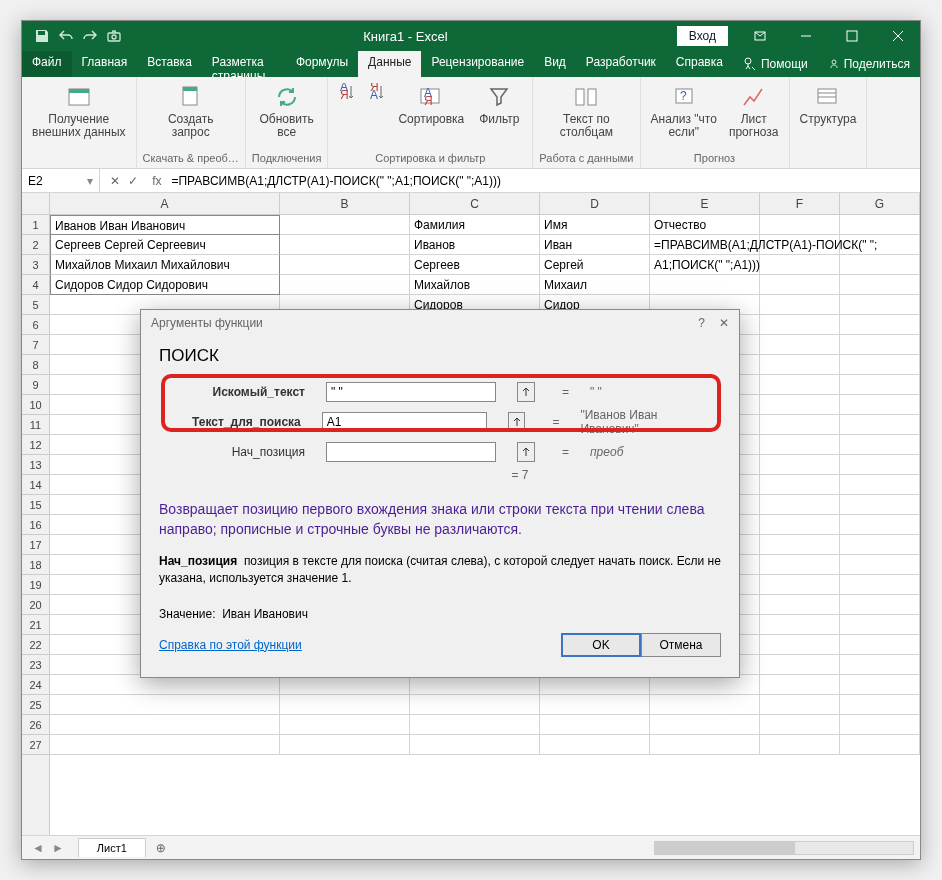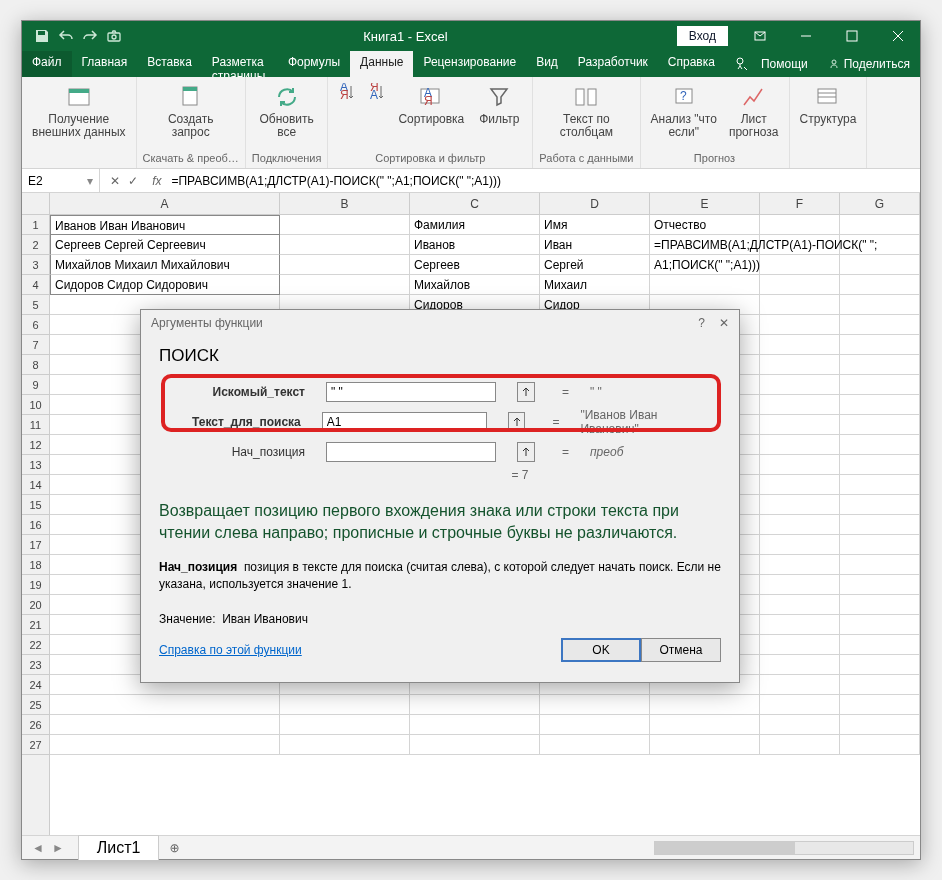--- a/index.html
+++ b/index.html
@@ -9,33 +9,33 @@
 .qat{display:flex;gap:8px;padding:0 12px;align-items:center}
 .qat-icon{width:16px;height:16px;color:#cde8d7;display:flex;align-items:center;justify-content:center}
 .tb-title{flex:1;text-align:center;font-size:13px}
 .tb-right{display:flex;align-items:center;gap:2px}
 .signin{background:#fff;color:#0f172a;padding:3px 12px;font-size:12px;margin-right:8px}
 .win-btn{width:44px;height:30px;display:flex;align-items:center;justify-content:center;color:#fff}
 .menubar{background:#0e6837;display:flex;height:26px}
 .menu-item{padding:4px 10px;color:#fff;font-size:12px;cursor:pointer}
 .menu-item.active{background:#f3f3f3;color:#222}
 .menu-item.file{background:#0c5a2f}
-.menu-item.help{display:flex;align-items:center;gap:12px}
+.menu-item.help{display:flex;align-items:center;gap:4px}
 .ribbon{background:#f3f3f3;border-bottom:1px solid #d4d4d4;height:92px;display:flex}
 .rgroup{border-right:1px solid #e0e0e0;padding:4px 6px;display:flex;flex-direction:column;justify-content:space-between;align-items:center}
 .rgroup-btns{display:flex;gap:4px;align-items:flex-start;flex:1}
 .rbtn{display:flex;flex-direction:column;align-items:center;gap:2px;padding:2px 4px;min-width:54px;text-align:center;font-size:11px;color:#444;line-height:1.1}
 .rbtn svg{width:28px;height:28px}
 .rbtn-sm svg{width:18px;height:18px}
 .rbtn-sm{min-width:auto;font-size:11px}
 .rgroup-label{font-size:11px;color:#666;text-align:center;padding-top:2px;white-space:nowrap}
 .names-bar{display:flex;align-items:center;height:24px;border-bottom:1px solid #d4d4d4;background:#fff}
 .namebox{width:78px;padding:0 6px;border-right:1px solid #d4d4d4;height:100%;display:flex;align-items:center;justify-content:space-between;font-size:12px}
 .fx-btns{display:flex;gap:8px;padding:0 10px;align-items:center;color:#666}
-.fx-label{font-style:italic;color:#666;padding:0 4px}
+.fx-label{color:#666;padding:0 4px}
 .formula-input{flex:1;padding:0 6px;font-size:12px;border:none;outline:none}
 .grid-area{flex:1;display:flex;overflow:hidden;position:relative}
 .rowheads{width:28px;background:#f0f0f0;border-right:1px solid #ccc}
 .rowheads div{height:20px;border-bottom:1px solid #ccc;text-align:center;font-size:11px;color:#444;line-height:20px}
 .rowheads .corner{height:22px;background:#f0f0f0}
 .cols{flex:1;overflow:hidden}
 .colheads{display:flex;background:#f0f0f0;height:22px}
 .colheads div{border-right:1px solid #ccc;border-bottom:1px solid #ccc;text-align:center;font-size:12px;color:#444;line-height:22px}
 .cells{position:relative}
 .row{display:flex;height:20px}
@@ -49,32 +49,32 @@
 .fn-name{font-size:17px;padding:2px 0 8px 4px}
 .arg-box{position:relative;padding:8px 10px}
 .arg-row{display:flex;align-items:center;gap:21px;margin-bottom:6px}
 .arg-label{width:140px;text-align:right;font-size:12px;color:#333}
 .arg-label.bold{font-weight:bold}
 .arg-input{width:170px;height:20px;border:1px solid #888;background:#fff;padding:0 4px;font-size:12px}
 .ref-btn{width:18px;height:20px;border:1px solid #888;background:#eee;display:flex;align-items:center;justify-content:center}
 .arg-eq{color:#666;font-size:12px;padding-left:6px}
 .arg-val{color:#666;font-size:12px}
 .highlight{position:absolute;border:4px solid #d22;border-radius:10px;pointer-events:none}
-.dlg-desc{font-size:16px;color:#14532d;padding:10px 4px;line-height:1.4}
+.dlg-desc{font-size:14px;color:#4c1d95;padding:10px 4px;line-height:1.4}
 .dlg-argdesc{font-size:12px;padding:4px 4px 14px;line-height:1.4}
 .dlg-argdesc b{font-weight:bold}
 .dlg-result{font-size:12px;padding:6px 4px}
 .dlg-footer{display:flex;justify-content:space-between;align-items:center;padding:6px 4px}
 .dlg-link{color:#0066cc;text-decoration:underline;font-size:12px}
 .dlg-btns{display:flex;gap:0}
 .dlg-btn{width:80px;height:24px;border:1px solid #888;background:#e8e8e8;font-size:12px}
 .dlg-btn.primary{border:2px solid #3c76c2}
 .sheet-tabs{height:24px;background:#f3f3f3;border-top:1px solid #d4d4d4;display:flex;align-items:center}
 .tab-nav{padding:0 10px;color:#888;display:flex;gap:8px}
-.sheet-tab{background:#fff;border:1px solid #ccc;border-bottom:none;padding:3px 18px;font-size:16px;margin-left:4px}
+.sheet-tab{background:#fff;border:1px solid #ccc;border-bottom:none;padding:3px 18px;font-size:11px;margin-left:4px}
 .tab-add{padding:0 10px;color:#666}
 .hscroll{flex:1;display:flex;justify-content:flex-end;padding-right:6px}
 .scroll-track{width:260px;height:14px;background:#e8e8e8;border:1px solid #ccc;position:relative}
 .scroll-thumb{position:absolute;left:0;width:140px;height:12px;background:#cdcdcd}
 .statusbar{height:22px;background:#f3f3f3;border-top:1px solid #d4d4d4;display:flex;align-items:center;justify-content:space-between;padding:0 10px;font-size:11px;color:#555}
 .sb-right{display:flex;align-items:center;gap:10px}
 .view-btns{display:flex;gap:2px}
 .view-btn{width:22px;height:16px;border:1px solid #ccc;background:#eee}
 .zoom{display:flex;align-items:center;gap:6px}
 .zoom-track{width:100px;height:4px;background:#ccc;position:relative}

